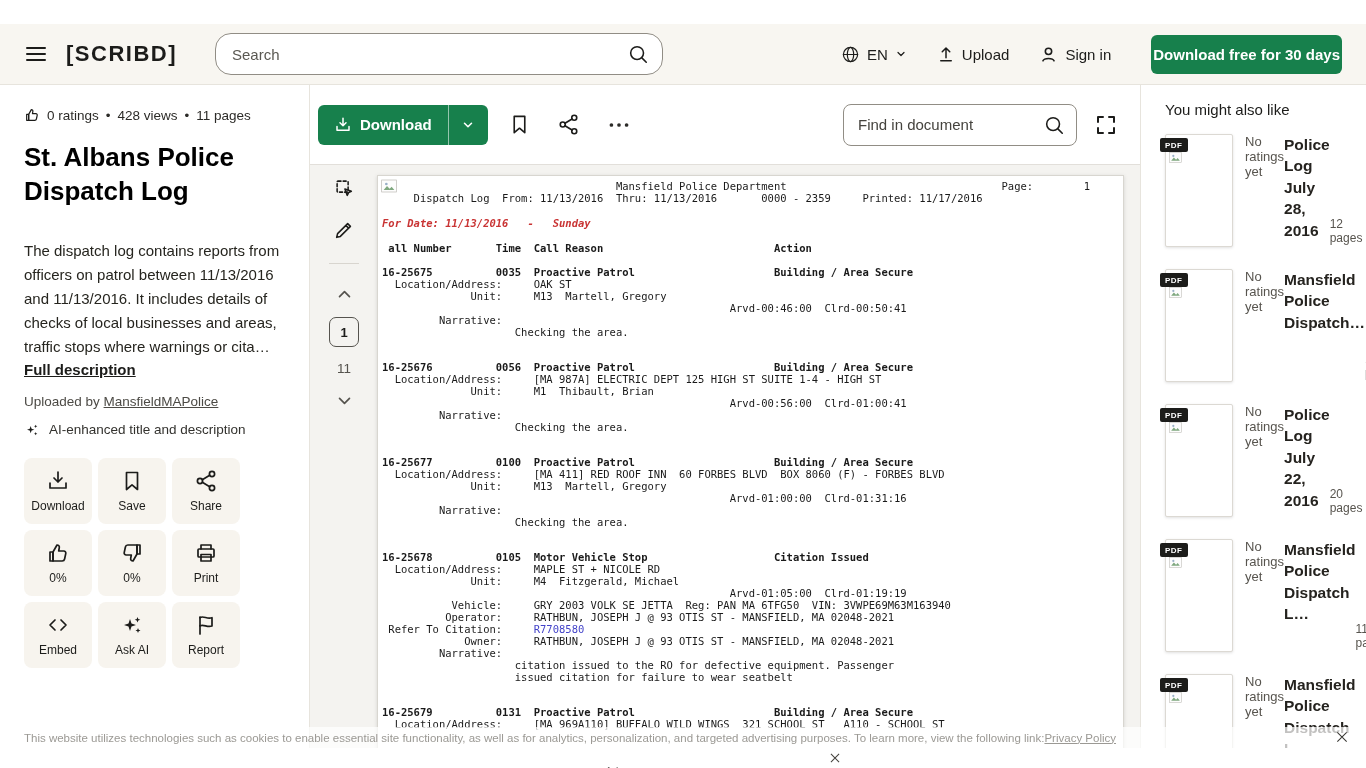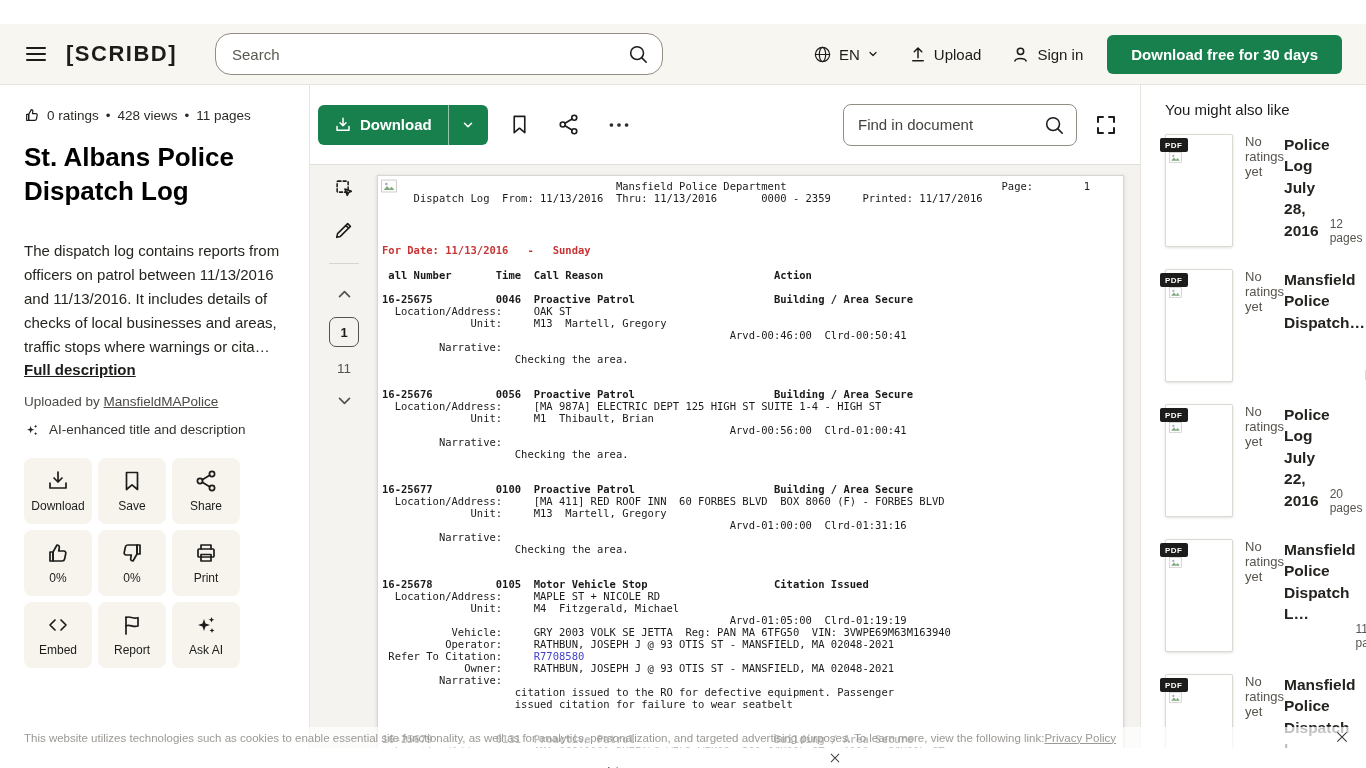--- a/index.html
+++ b/index.html
@@ -14,22 +14,22 @@
   .menu-btn { width:26px; height:26px; display:flex; align-items:center; cursor:pointer; margin-right:16px; }
   .logo { font-weight:bold; font-size:22px; letter-spacing:1.5px; margin-right:38px; white-space:nowrap; }
   .search-wrap { position:relative; }
   .search-wrap input { width:448px; height:42px; border:1px solid #918d85; border-radius:16px;
                        background:#fff; font-size:15px; padding:0 44px 0 16px; color:#1c1c1a;
                        font-family:"Liberation Sans",sans-serif; }
   .search-wrap input::placeholder { color:#5a5852; }
   .search-wrap .sico { position:absolute; right:14px; top:10px; }
   .hspacer { flex:1; }
   .hbtn { display:flex; align-items:center; gap:7px; font-size:15px; cursor:pointer; margin-left:30px; white-space:nowrap;justify-content:flex-end; }
-  .cta { margin-left:24px; background:#17804c; color:#fff; font-weight:bold; font-size:15px;
-         border:none; border-radius:6px; padding:11px 24px; cursor:pointer; white-space:nowrap; }
+  .cta { margin-left:40px; background:#17804c; color:#fff; font-weight:bold; font-size:15px;
+         border:none; border-radius:6px; padding:11px 2px; cursor:pointer; white-space:nowrap; }
 
   
   .content { display:flex; height:683px; }
   aside.left { width:310px; border-right:1px solid #e7e4dd; padding:22px 24px 0 24px; }
   main.doc { flex:1; display:flex; flex-direction:column; min-width:0; }
   aside.right { width:226px; border-left:1px solid #e7e4dd; padding:16px 14px 0 24px; }
 
   
   .meta-row { display:flex; align-items:center; gap:7px; font-size:13.5px; color:#2c2b28; }
   .doc-title { font-size:26px; line-height:1.3; font-weight:bold; margin:18px 0 30px; color:#000; }
@@ -69,21 +69,21 @@
   .rail hr { width:30px; border:none; border-top:1px solid #d8d5cf; margin:2px 0 22px; }
   .pagebox { width:30px; height:30px; border:1.5px solid #55534e; border-radius:7px; display:flex;
              align-items:center; justify-content:center; font-size:13px; font-weight:bold; margin:14px 0 0; cursor:text; }
   .ptotal { font-size:13.5px; color:#55534e; margin-top:14px; }
   .rail .chev-dn { margin-top:16px; }
 
   .page { position:absolute; left:67px; top:10px; width:747px; height:980px; background:#fff;
           border:1px solid #d8d6d0; box-shadow:0 1px 4px rgba(0,0,0,.13); padding:4px 0 0 4px; }
   .docpre { font-family:"DejaVu Sans Mono", monospace; font-size:10.5px; line-height:12px; white-space:pre; color:#1a1a1a; }
   .b { font-weight:bold; }
-  .fordate { color:#c93434; font-weight:bold; margin-top:40px; }
+  .fordate { color:#c93434; font-weight:bold; margin-top:13px;font-style:italic; }
   .cols { margin-top:13px; }
   .entries { margin-top:12px; }
   .entry { margin-bottom:23px; }
   .cit-link { color:#4343c9; text-decoration:none; cursor:pointer; }
   .broken-img { position:absolute; left:3px; top:3px; }
 
   
   .rec-head { font-size:15px; color:#1c1c1a; margin-bottom:16px; }
   .rec-item { display:flex; gap:12px; margin-bottom:22px; height:113px; cursor:pointer; }
   .thumb { width:68px; height:113px; background:#fff; border:1px solid #dcd9d3; border-radius:2px;
@@ -225,33 +225,33 @@
           </svg>
         <span class="lbl">Print</span>
       </div>
       <div class="tile">
         <svg class="ic" width="24" height="24" viewBox="0 0 24 24">
             <path d="M9 7l-5 5 5 5M15 7l5 5-5 5"></path>
           </svg>
         <span class="lbl">Embed</span>
       </div>
       <div class="tile">
-        <svg class="ic" width="24" height="24" viewBox="0 0 24 24">
-            <path d="M6 21V4"></path>
-            <path d="M6 4.5c4-2 7 2 12 .2V13c-5 1.8-8-2.2-12-.2"></path>
-          </svg>
-        <span class="lbl">Report</span>
-      </div>
-      <div class="tile">
         <svg width="24" height="24" viewBox="0 0 24 24" fill="#1c1c1a">
             <path d="M10 6l1.5 4.5L16 12l-4.5 1.5L10 18l-1.5-4.5L4 12l4.5-1.5z"></path>
             <path d="M17.5 4l.8 2 2 .8-2 .8-.8 2-.8-2-2-.8 2-.8z"></path>
             <path d="M18 15l.7 1.8 1.8.7-1.8.7-.7 1.8-.7-1.8-1.8-.7 1.8-.7z"></path>
           </svg>
         <span class="lbl">Ask AI</span>
+      </div>
+      <div class="tile">
+        <svg class="ic" width="24" height="24" viewBox="0 0 24 24">
+            <path d="M6 21V4"></path>
+            <path d="M6 4.5c4-2 7 2 12 .2V13c-5 1.8-8-2.2-12-.2"></path>
+          </svg>
+        <span class="lbl">Report</span>
       </div>
     </div>
   </aside>
 
   <main class="doc">
     <div class="toolbar">
       <div class="dl-split">
         <div class="dl-main">
           <svg class="ic" width="18" height="18" viewBox="0 0 24 24" style="stroke-width:2">
               <path d="M12 3v10M8 9l4 4 4-4M4 14v5h16v-5"></path>
@@ -315,21 +315,21 @@
             <rect x="1" y="1" width="22" height="18" fill="#fdfdfd" stroke="#b9b7b2"></rect>
             <path d="M4 16l5-6 4 4 3-3 4 5z" fill="#7fa87f"></path>
             <circle cx="8" cy="7" r="2" fill="#9ab0c8"></circle>
           </svg>
         <pre class="docpre">                                     Mansfield Police Department                                  Page:        1
      Dispatch Log  From: 11/13/2016  Thru: 11/13/2016       0000 - 2359     Printed: 11/17/2016</pre>
         <pre class="docpre fordate">For Date: 11/13/2016   -   Sunday</pre>
         <pre class="docpre b cols"> all Number       Time  Call Reason                           Action</pre>
         <div class="entries">
           <div class="entry">
-            <pre class="docpre b">16-25675          0046  Proactive Patrol                      Building / Area Secure</pre>
+            <pre class="docpre b">16-25675          0035  Proactive Patrol                      Building / Area Secure</pre>
             <pre class="docpre">  Location/Address:     OAK ST
               Unit:     M13  Martell, Gregory
                                                        Arvd-00:46:00  Clrd-00:50:41
          Narrative:
                      Checking the area.</pre>
           </div>
           <div class="entry">
             <pre class="docpre b">16-25676          0056  Proactive Patrol                      Building / Area Secure</pre>
             <pre class="docpre">  Location/Address:     [MA 987A] ELECTRIC DEPT 125 HIGH ST SUITE 1-4 - HIGH ST
               Unit:     M1  Thibault, Brian

